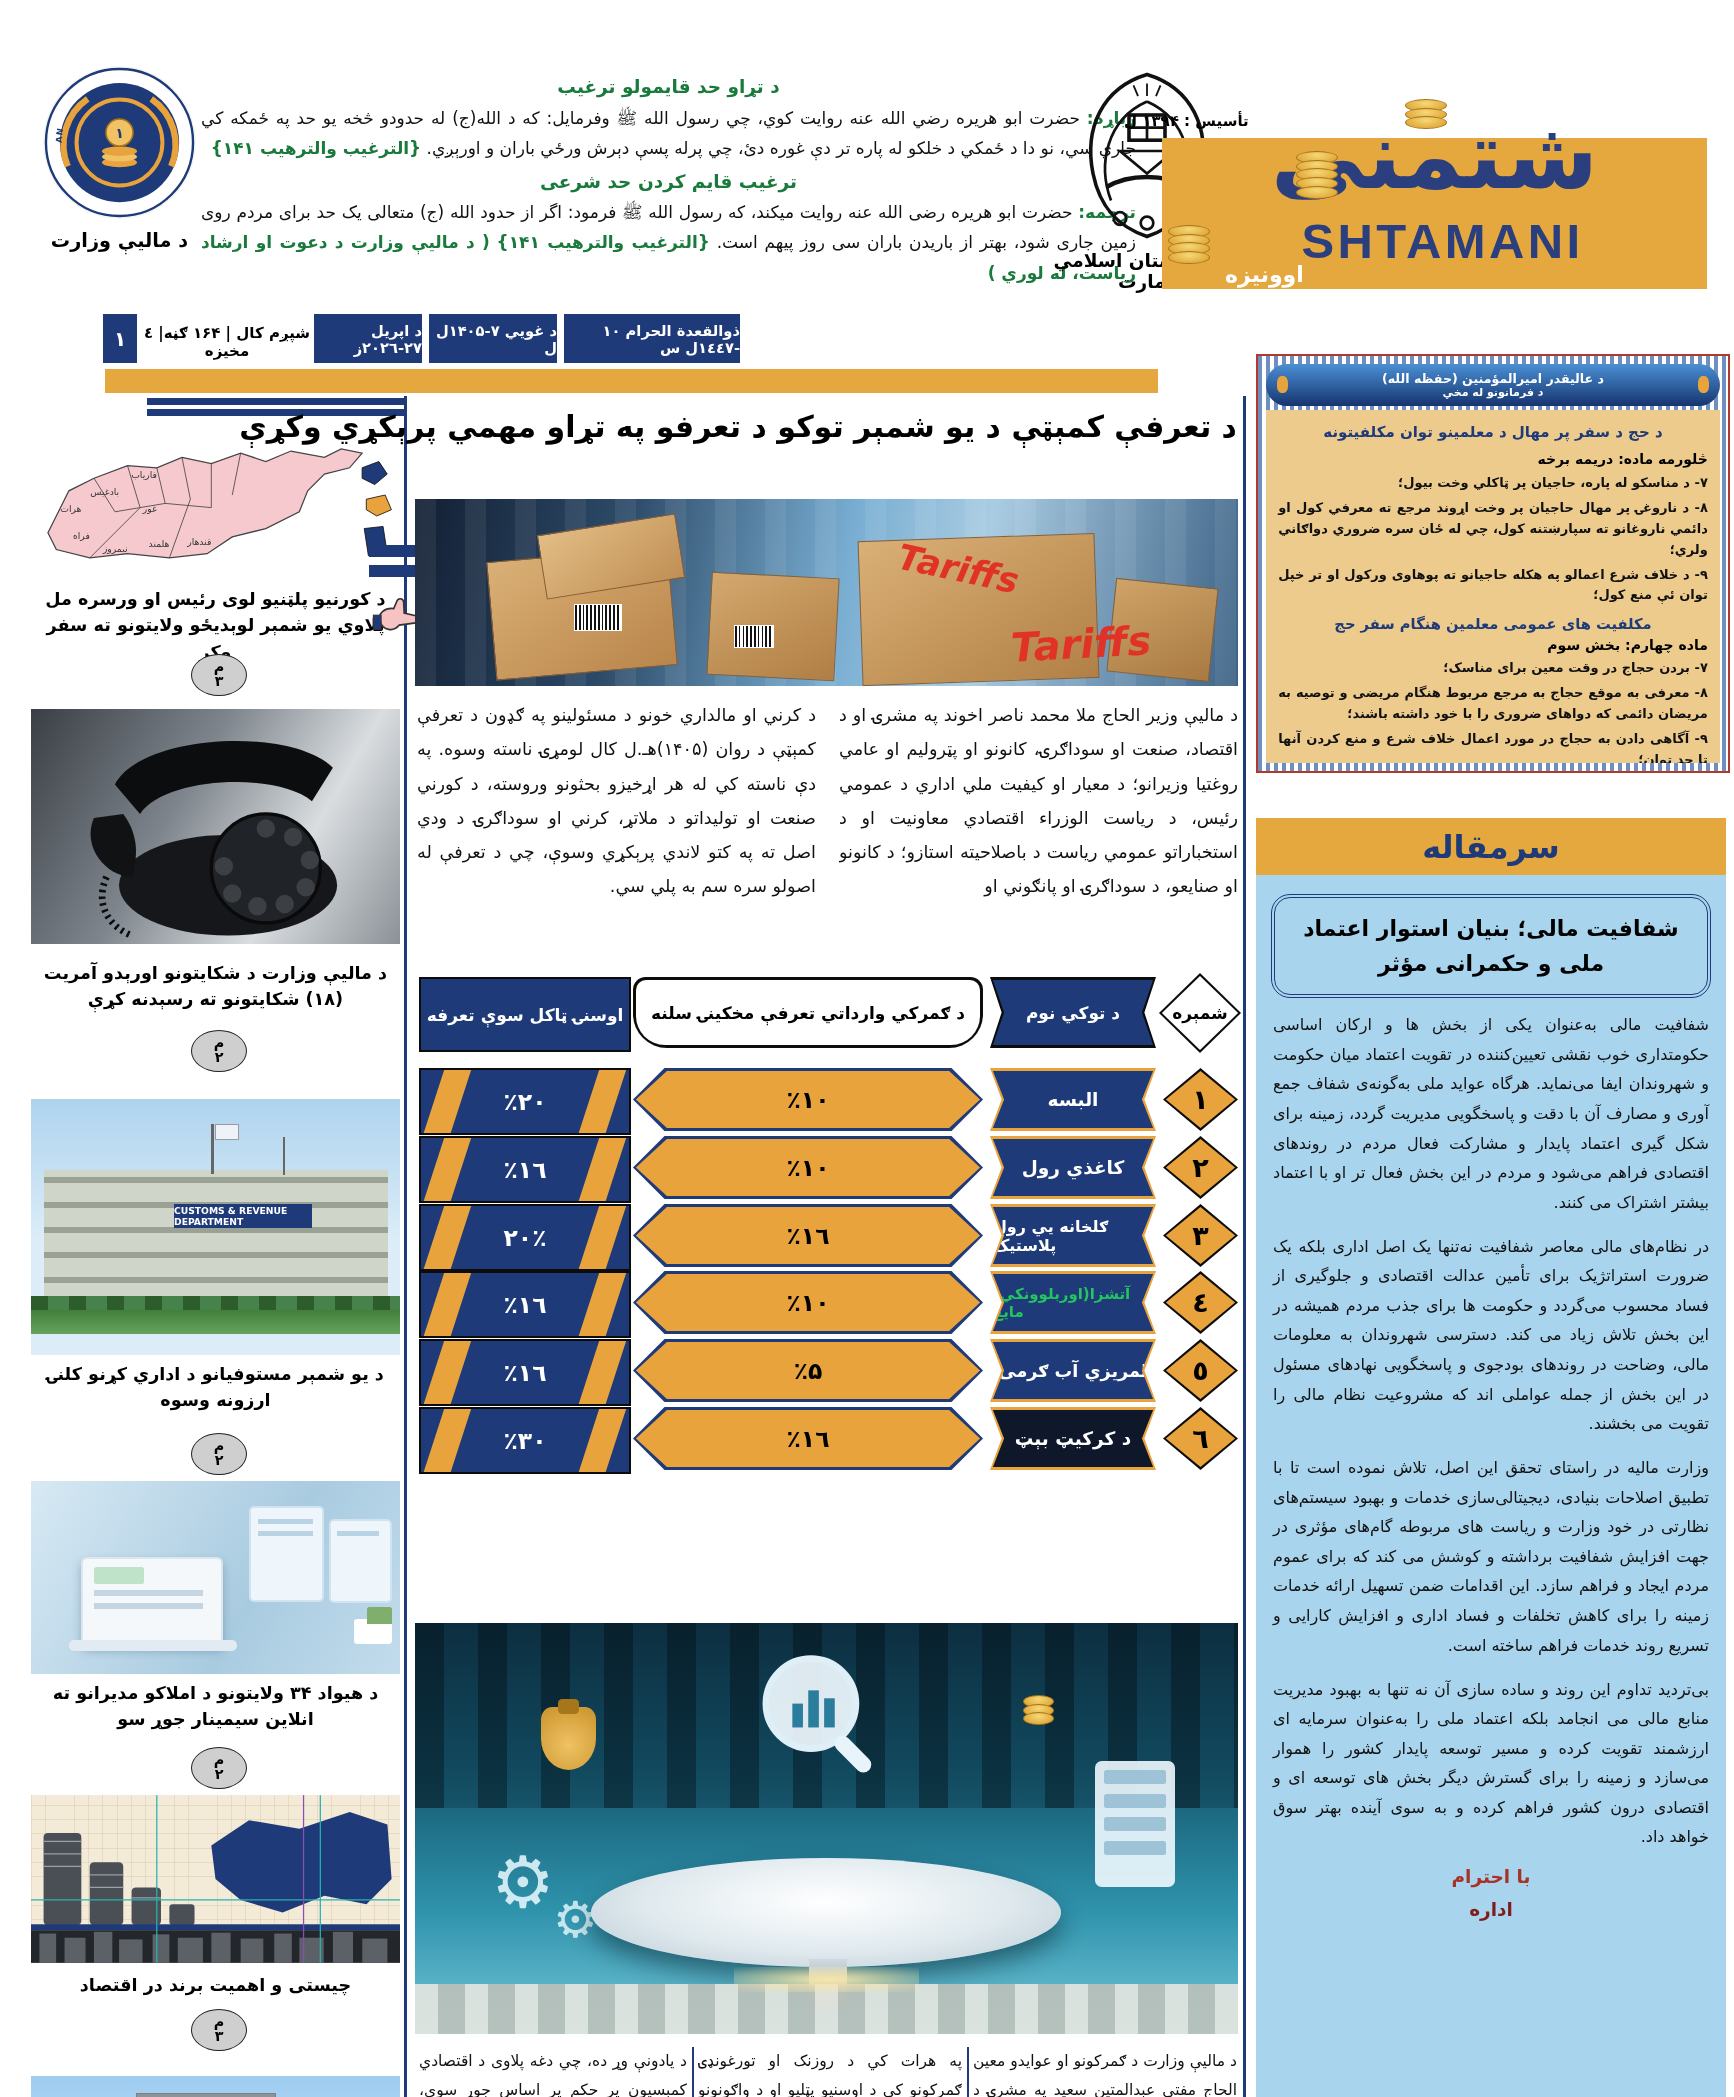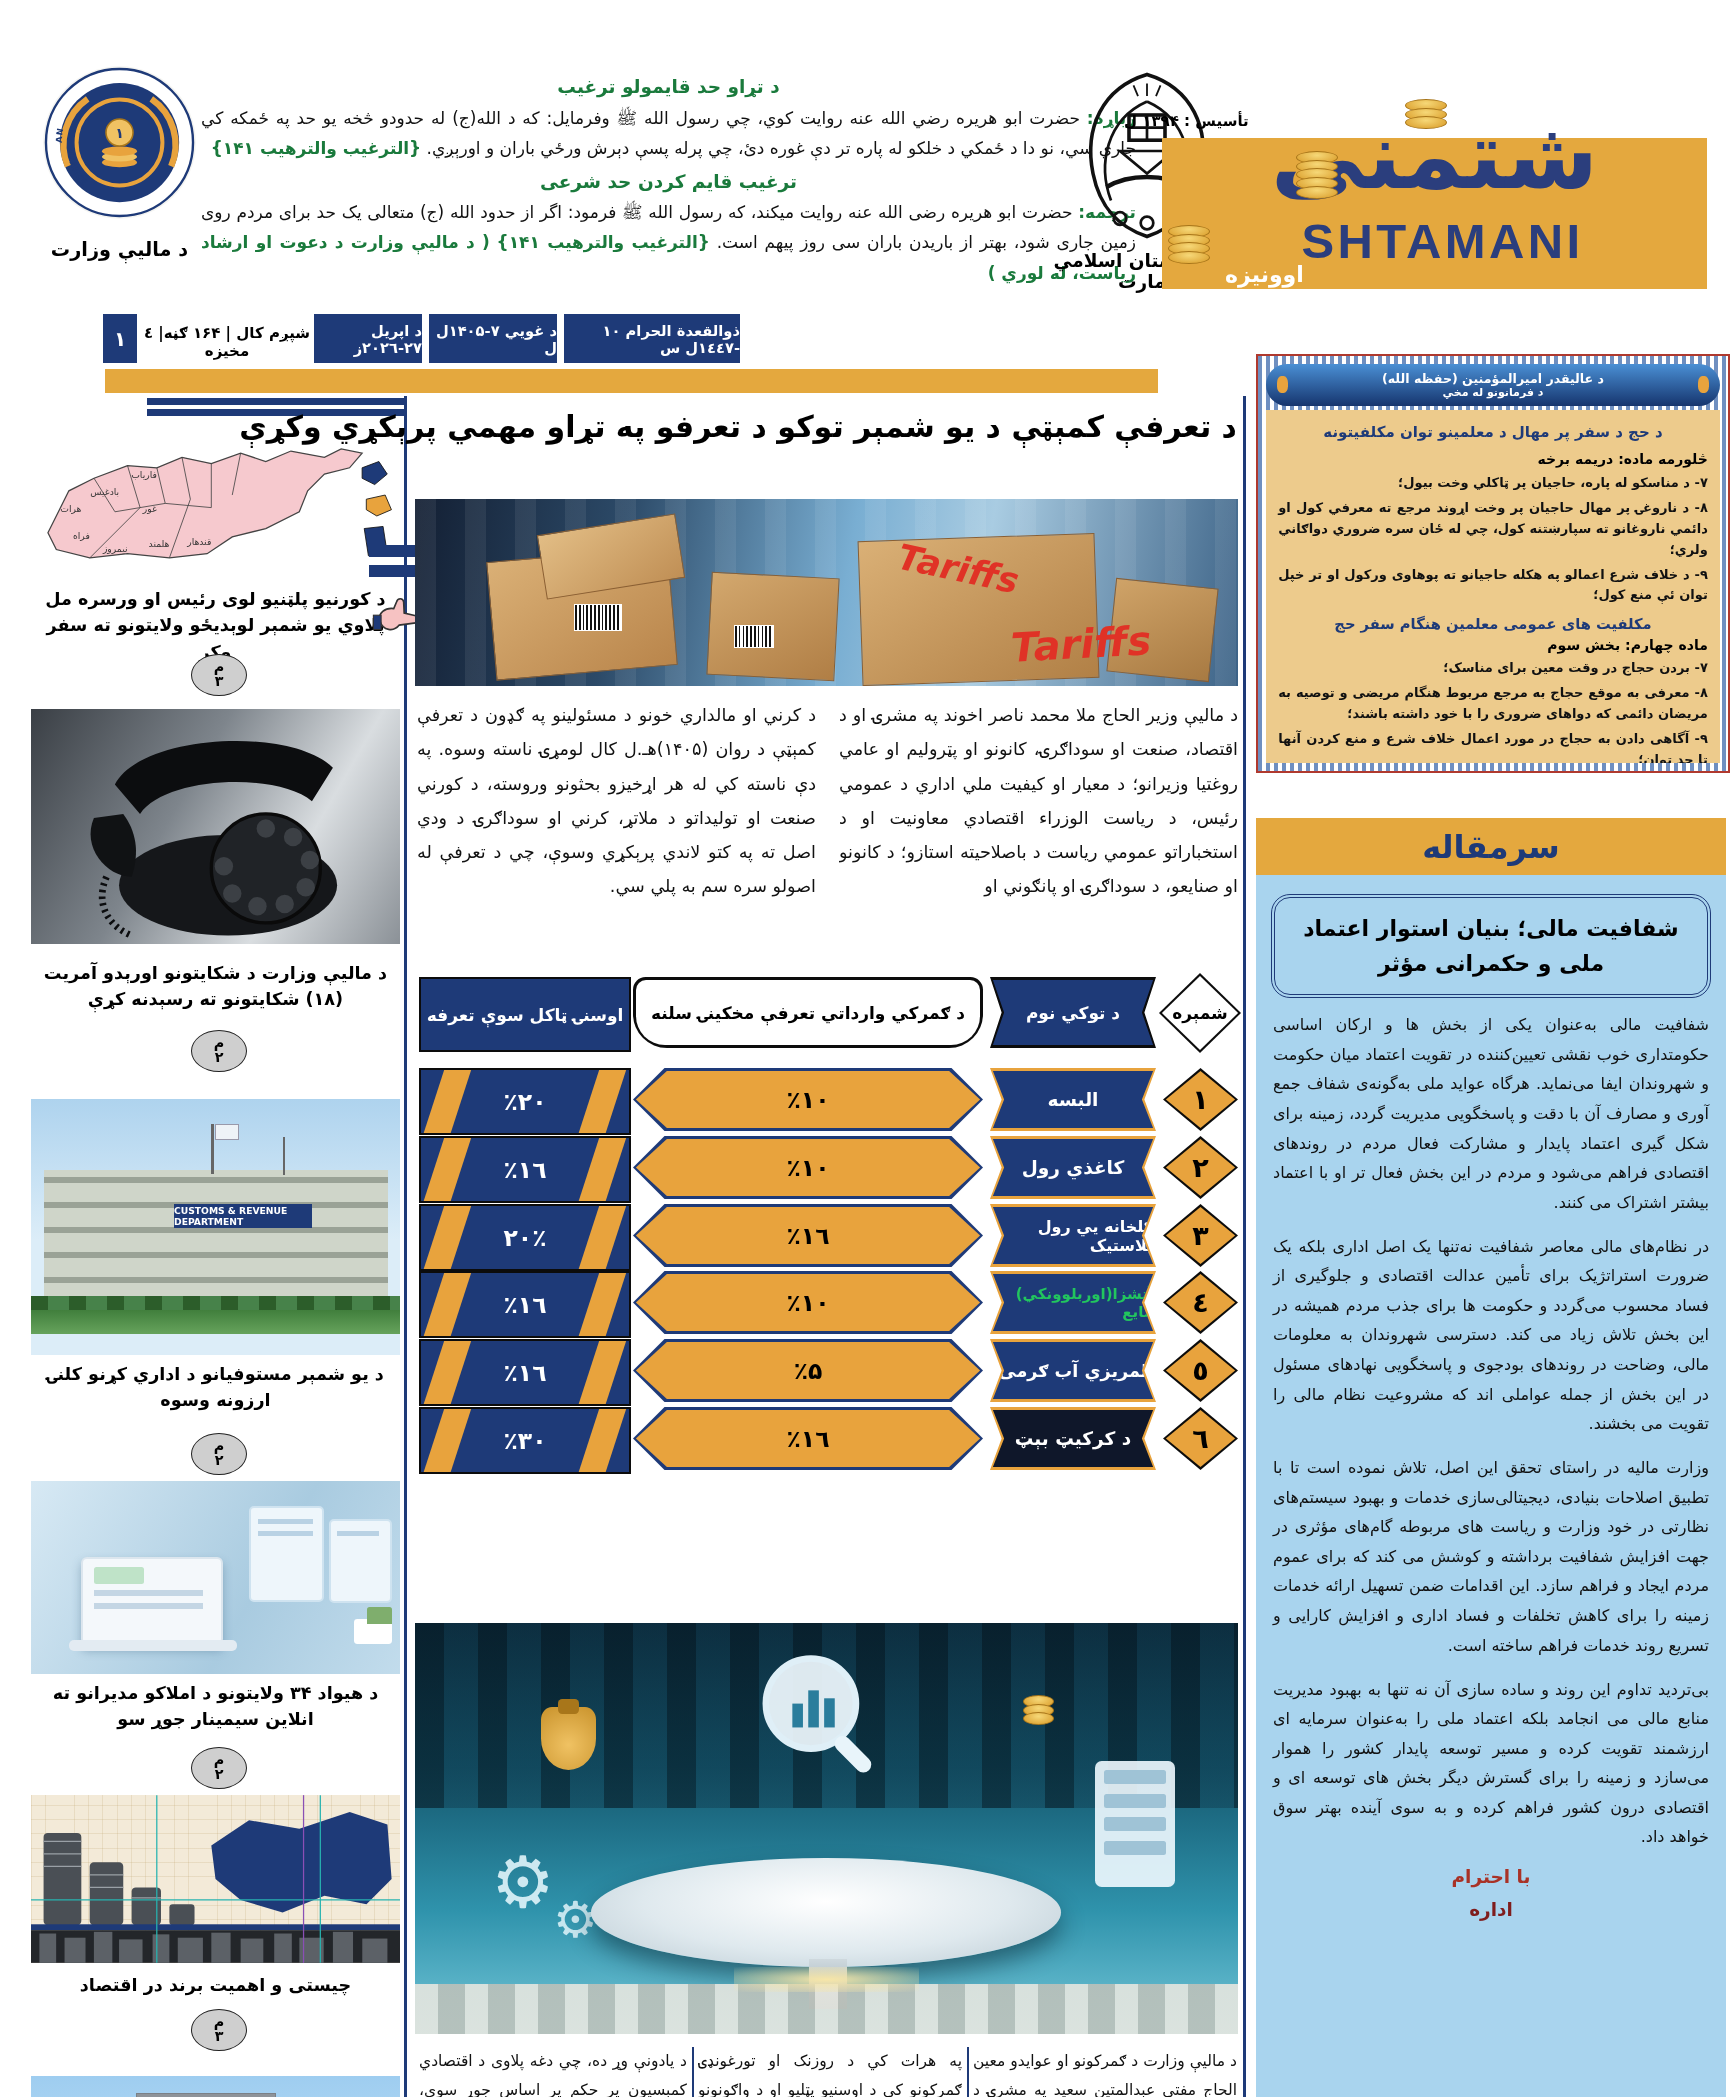--- a/index.html
+++ b/index.html
@@ -15,21 +15,21 @@
         font-size:17.6px;line-height:1.5;direction:rtl;color:#000;}
   .marker{position:absolute;width:54px;height:40px;background:#cscs;background:#cfcfcf;border:1.7px solid #222;
           border-radius:50%;display:flex;flex-direction:column;align-items:center;justify-content:center;
           font-weight:bold;color:#000;line-height:.95;}
   .marker span{display:block;font-size:14.3px;}
   .vline{position:absolute;width:2.5px;background:#1E3A78;}
   .diamond{clip-path:polygon(50% 0,100% 50%,50% 100%,0 50%);}
   .hex{clip-path:polygon(9% 0,91% 0,100% 50%,91% 100%,9% 100%,0 50%);}
   .notch{clip-path:polygon(0 0,100% 0,93% 50%,100% 100%,0 100%,7% 50%);}
   .cellwrap{position:absolute;}
-  .inner{position:absolute;inset:2.9px;display:flex;align-items:center;justify-content:center;text-align:right;}
+  .inner{position:absolute;inset:2.9px;display:flex;align-items:center;justify-content:center;text-align:left;}
   .curbox{position:absolute;background:#1E3A78;border:2.9px solid #0c0c0c;overflow:hidden;
           display:flex;align-items:center;justify-content:center;}
   .stripe{position:absolute;top:-25%;width:27px;height:150%;background:#E8A33D;transform:skewX(-18deg);}
   .coin{width:40px;height:11px;border-radius:50%;background:radial-gradient(ellipse at 50% 30%,#f6d878,#d99a26);
         border:0.8px solid #a8761a;margin-top:-4.2px;}
   .coinstack{display:flex;flex-direction:column;align-items:center;}
   .imgbox{position:absolute;left:31px;width:369px;overflow:hidden;}
   .barcode{background:repeating-linear-gradient(90deg,#111 0 1.7px,#fff 1.7px 3.8px);border:1.3px solid #fff;}
   .ebody p{margin:0 0 14.3px 0;}
 </style>
@@ -56,21 +56,21 @@
         <path id="arcBot" d="M 70,215 A 130 130 0 0 0 330,215"></path>
       </defs>
       <text font-size="21" font-weight="bold" fill="#1E3A78" letter-spacing="2">
         <textPath href="#arcTop" startOffset="8%">ISLAMIC EMIRATE OF AFGHANISTAN</textPath>
       </text>
       <text font-size="21" font-weight="bold" fill="#1E3A78" letter-spacing="2">
         <textPath href="#arcBot" startOffset="26%">MINISTRY OF FINANCE</textPath>
       </text>
     </svg>
   </div>
-  <div class="abs" style="left:25px;top:238px;width:189px;text-align:center;font-size:19.3px;font-weight:bold;color:#000;">د مالیې وزارت</div>
+  <div class="abs" style="left:25px;top:229px;width:189px;text-align:center;font-size:19.3px;font-weight:bold;color:#000;">د مالیې وزارت</div>
 
   <div class="abs" style="left:201px;top:76px;width:935px;">
     <div style="text-align:center;font-size:18.5px;font-weight:bold;" class="green">د تړاو حد قایمولو ترغیب</div>
     <div class="ptxt" style="font-size:17px;line-height:1.8;margin-top:5.9px;">
       <span class="green" style="font-weight:bold;">ژباړه:</span>
       <span>حضرت ابو هریره رضي الله عنه روایت کوي، چي رسول الله ﷺ وفرمایل: که د الله(ج) له حدودو څخه یو حد په ځمکه کي جاري سي، نو دا د ځمکي د خلکو له پاره تر دې غوره دئ، چي پرله پسې دېرش ورځي باران و اورېږي.</span>
       <span class="green" style="font-weight:bold;">{الترغیب والترهیب ۱۴۱}</span>
     </div>
     <div style="text-align:center;font-size:18.5px;font-weight:bold;margin-top:6.7px;" class="green">ترغیب قایم کردن حد شرعی</div>
     <div class="ptxt" style="font-size:17px;line-height:1.8;margin-top:5px;">

